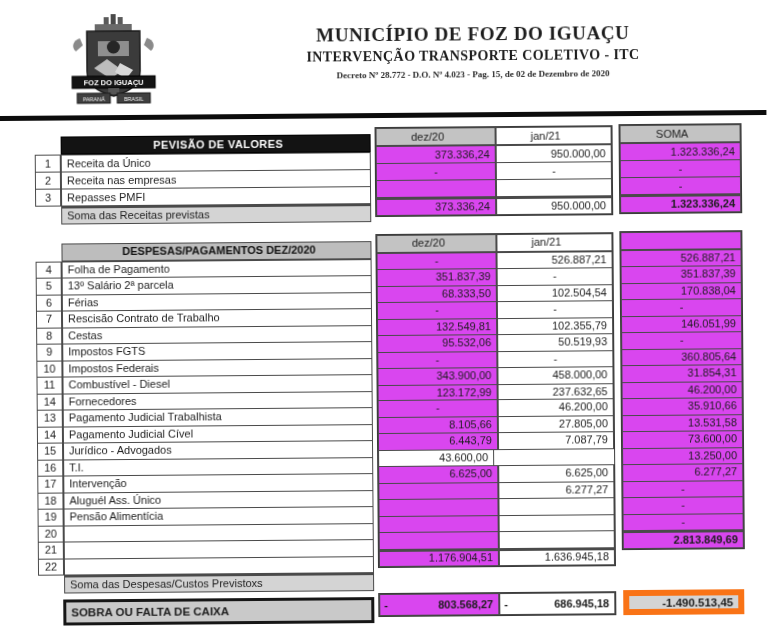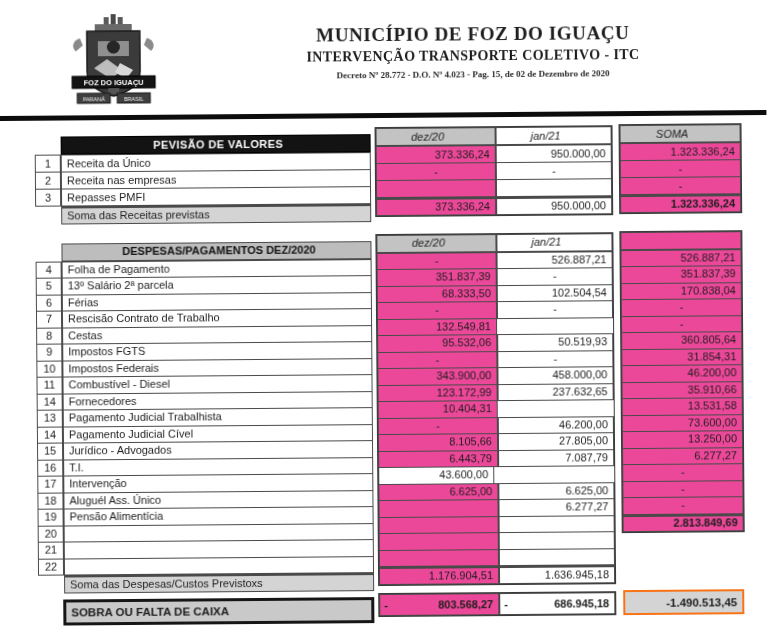--- a/index.html
+++ b/index.html
@@ -25,40 +25,40 @@
   .cell { border:1px solid #4a4a4a; background:#fff; display:flex; align-items:center;
           font-size:11px; line-height:1; overflow:hidden; white-space:nowrap; }
   .t1 .cell { height:18px; }
   .t2 .cell { height:17.5px; }
   .num  { width:26px; justify-content:center; color:#222; }
   .lbl  { width:310px; padding-left:5px; }
   .dez  { width:120px; }
   .jan  { width:116px; }
   .soma { width:121px; }
   .val  { justify-content:flex-end; padding-right:5px; }
-  .hdr  { justify-content:center; padding-right:16px;font-style:italic; }
-  .gray { background:#ec4899; }
+  .hdr  { justify-content:center; padding-right:16px; }
+  .gray { background:#d946ef; }
   .hgray{ background:#c3c3c3; }
   .dash { justify-content:center; padding-right:0; }
   .ghost{ border-color:transparent; background:transparent; }
   .head-black { background:#131313; color:#fbfbfb; font-weight:bold; justify-content:center;
                 letter-spacing:0.4px; border-color:#000; }
   .head-gray  { background:#bdbdbd; font-weight:bold; justify-content:center; color:#111; }
   .foot-lbl   { background:#d4d4d4; }
   .foot .cell { border-top-width:2px; }
   .bold { font-weight:bold; }
 
   
   .cash-label { position:absolute; left:61px; top:597px; width:311px; height:26px;
                 border:3px solid #161616; background:#c9c9c9; display:flex; align-items:center;
                 padding-left:5px; font-weight:bold; font-size:11.5px; }
   .cash-vals .cell { height:22px; font-weight:600; font-size:11px; }
   .acc { justify-content:space-between; padding:0 5px 0 4px; }
   .cash-soma { position:absolute; left:621px; top:592px; width:121px; height:25px;
-               border:2px solid #f97316; background:#d4d4d4; display:flex; align-items:center;
+               border:6px solid #f97316; background:#d4d4d4; display:flex; align-items:center;
                justify-content:flex-end; padding-right:5px; font-weight:bold; font-size:11.5px; }
 </style>
 </head>
 <body>
 
 <div class="doc">
 
   <div class="logo">
     <svg width="99" height="102" viewBox="0 0 99 102">
       <rect x="40" y="3" width="5" height="8" fill="#5a5a5a"></rect>
@@ -266,39 +266,39 @@
         <div class="row">
           <div class="cell val dez gray">68.333,50</div>
           <div class="cell val jan">102.504,54</div>
         </div>
         <div class="row">
           <div class="cell val dez gray dash">-</div>
           <div class="cell val jan dash">-</div>
         </div>
         <div class="row">
           <div class="cell val dez gray">132.549,81</div>
+          <div class="cell val jan">102.355,79</div>
         </div>
         <div class="row">
           <div class="cell val dez gray">95.532,06</div>
           <div class="cell val jan">50.519,93</div>
         </div>
         <div class="row">
           <div class="cell val dez gray dash">-</div>
           <div class="cell val jan dash">-</div>
         </div>
         <div class="row">
           <div class="cell val dez gray">343.900,00</div>
           <div class="cell val jan">458.000,00</div>
         </div>
         <div class="row">
           <div class="cell val dez gray">123.172,99</div>
           <div class="cell val jan">237.632,65</div>
         </div>
         <div class="row">
-          <div class="cell val dez gray">10.404,31</div>
         </div>
         <div class="row">
           <div class="cell val dez gray dash">-</div>
           <div class="cell val jan">46.200,00</div>
         </div>
         <div class="row">
           <div class="cell val dez gray">8.105,66</div>
           <div class="cell val jan">27.805,00</div>
         </div>
         <div class="row">
@@ -344,20 +344,23 @@
           <div class="cell val soma gray">526.887,21</div>
         </div>
         <div class="row">
           <div class="cell val soma gray">351.837,39</div>
         </div>
         <div class="row">
           <div class="cell val soma gray">170.838,04</div>
         </div>
         <div class="row">
           <div class="cell val soma gray dash">-</div>
+        </div>
+        <div class="row">
+          <div class="cell val soma gray">146.051,99</div>
         </div>
         <div class="row">
           <div class="cell val soma gray dash">-</div>
         </div>
         <div class="row">
           <div class="cell val soma gray">360.805,64</div>
         </div>
         <div class="row">
           <div class="cell val soma gray">31.854,31</div>
         </div>

